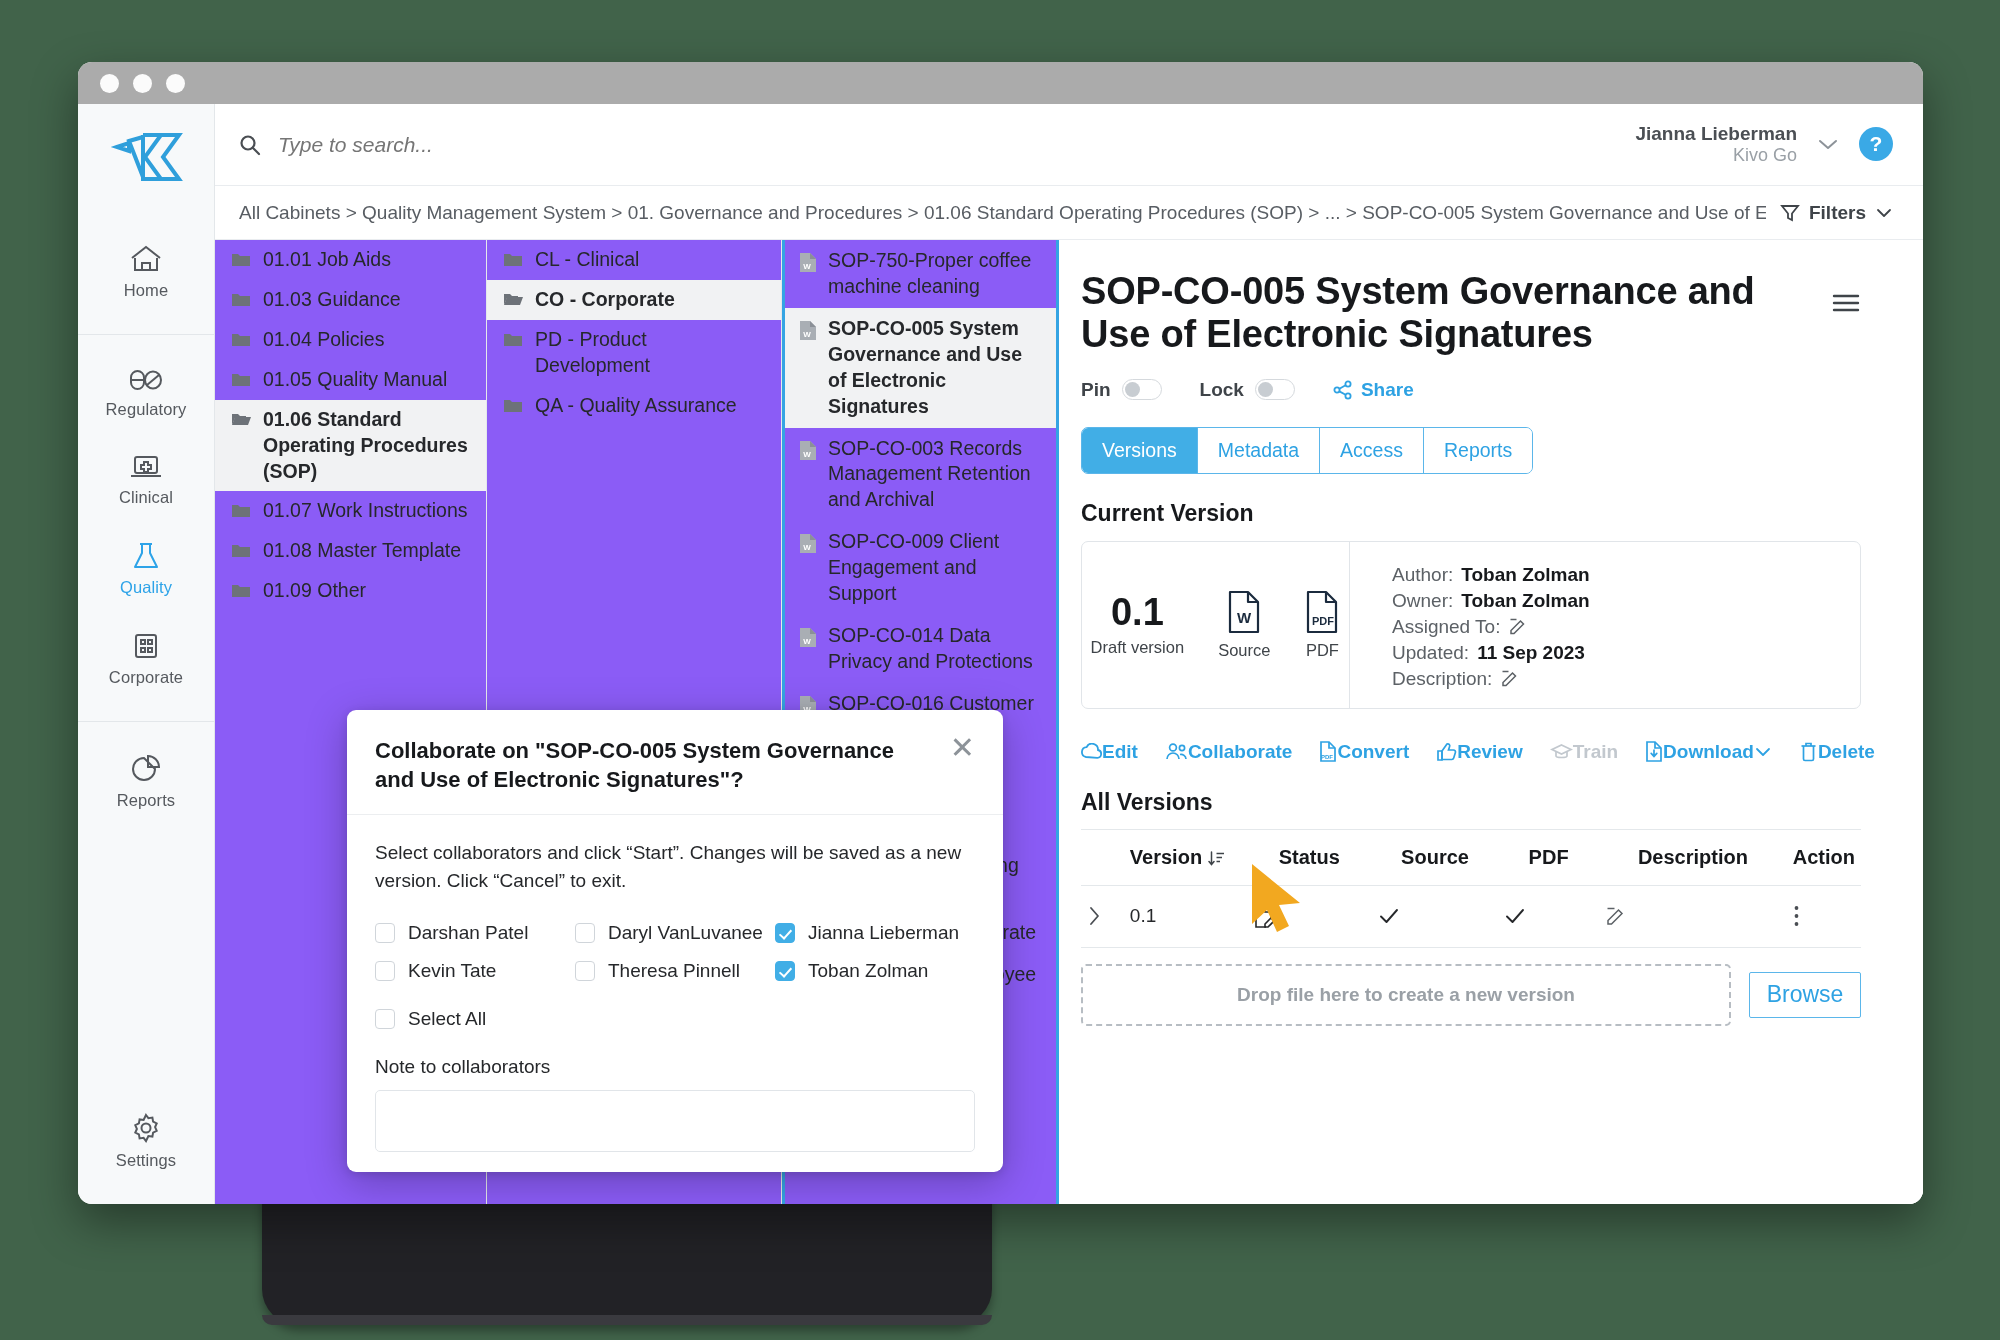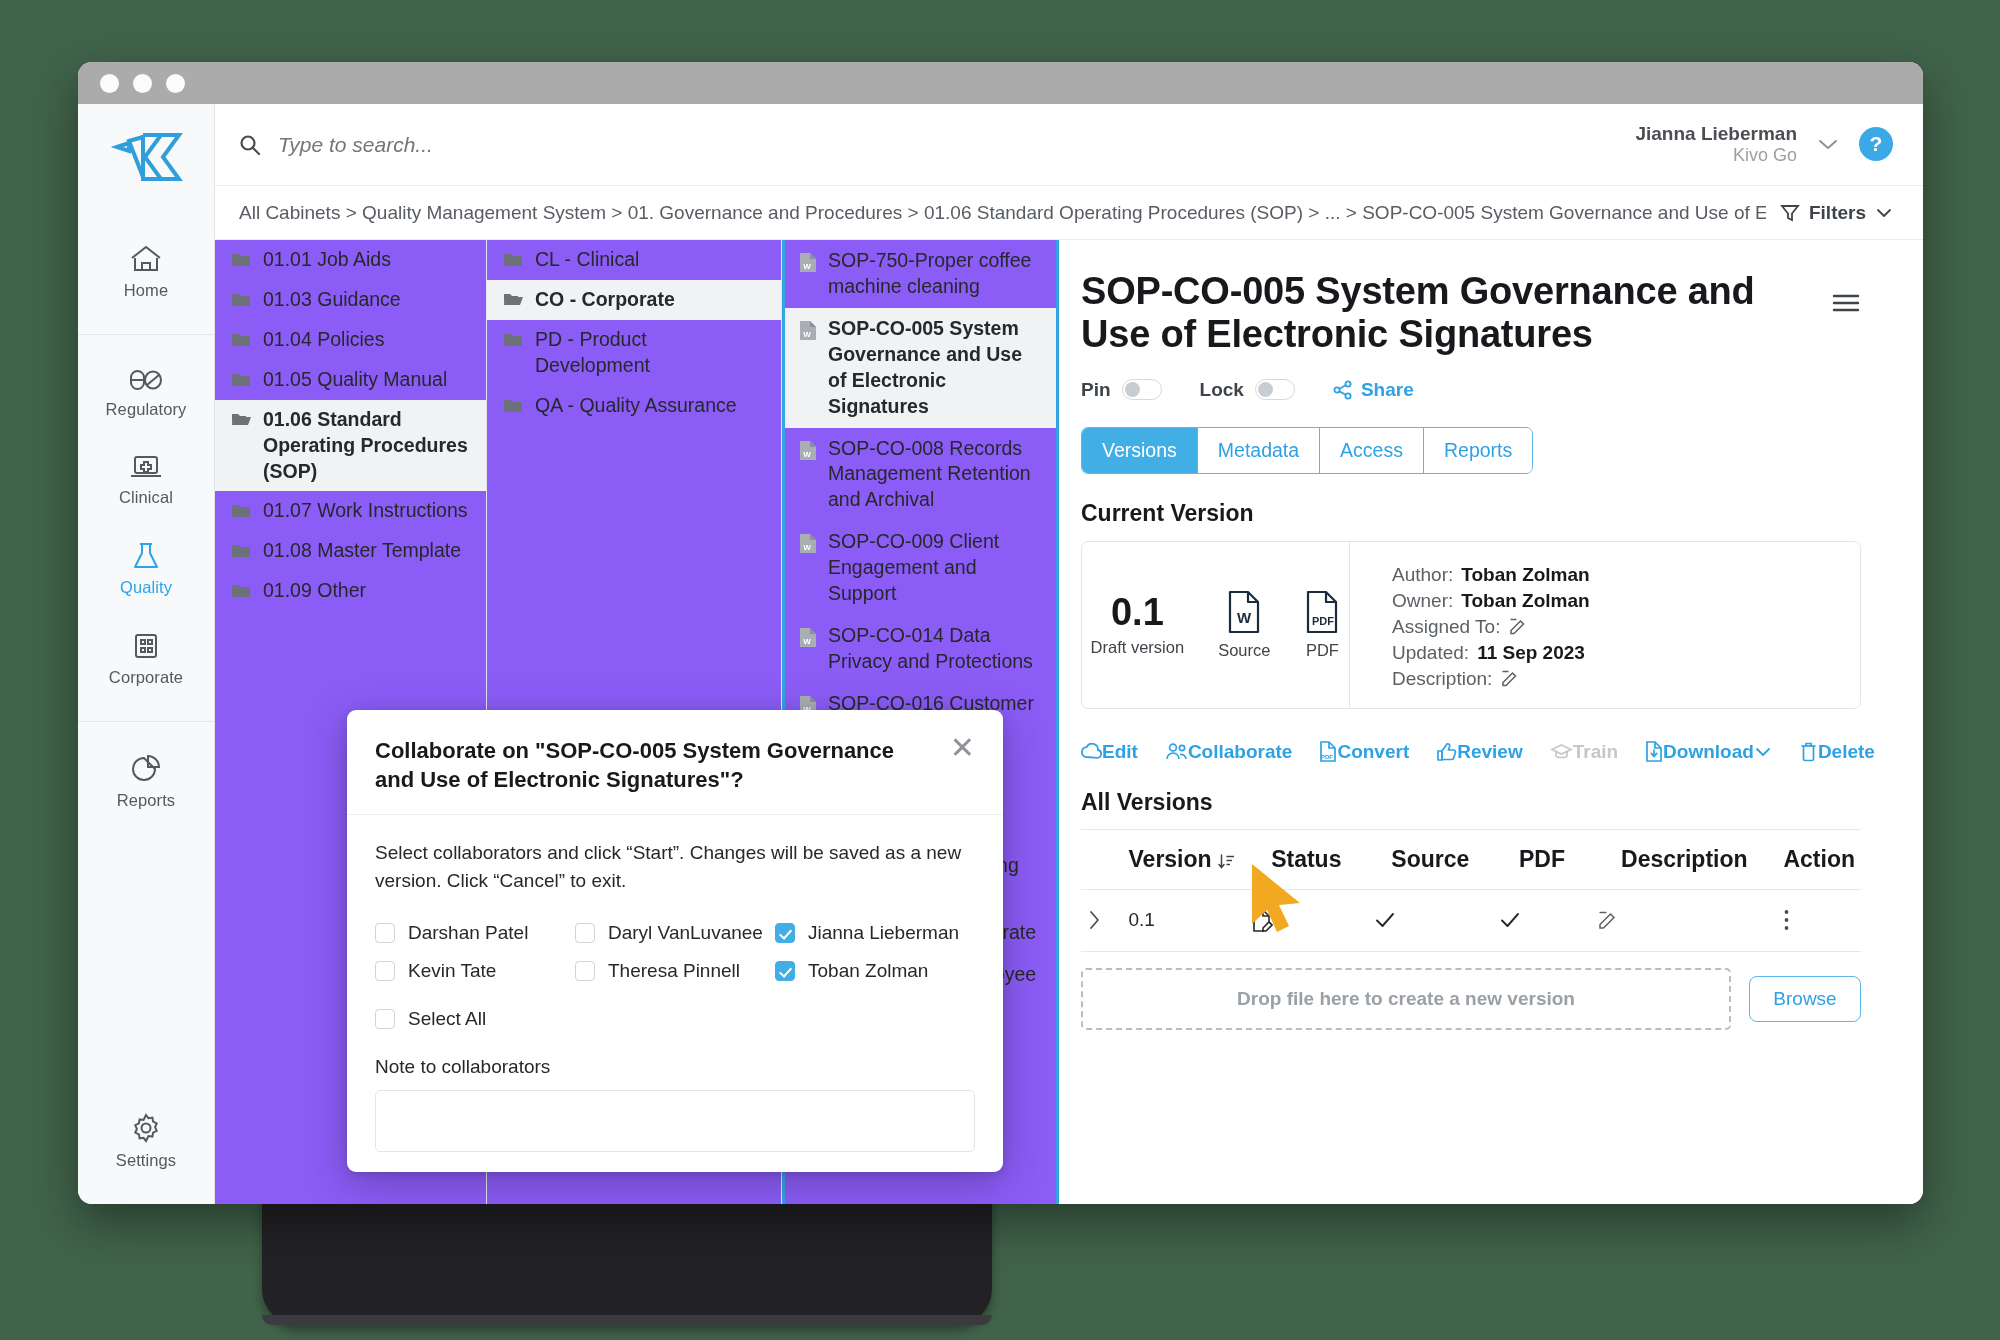--- a/index.html
+++ b/index.html
@@ -148,26 +148,26 @@
   .vcard-right { flex: 1; padding: 22px 0 18px 42px; display: flex; flex-direction: column; gap: 4px; }
   .meta-row { font-size: 19px; color: #5c6166; display: flex; align-items: center; gap: 8px; }
   .meta-row b { color: #17191c; }
 
   .actions { display: flex; align-items: center; gap: 27px; margin-top: 20px; }
   .action { display: flex; align-items: center; color: #2ea2e3; font-size: 19px; font-weight: bold; cursor: pointer; white-space: nowrap; margin-top: 12px; }
   .action.disabled { color: #c2c8ce; cursor: default; }
 
   .vtable { margin-top: 13px; border-top: 1.4px solid #e4e8eb; }
   .vtable table { width: 100%; border-collapse: collapse; }
-  .vtable th { font-size: 23px; color: #17191c; font-weight: bold; padding: 16px 6px; text-align: center; border-bottom: 1.4px solid #e4e8eb; }
+  .vtable th { font-size: 20px; color: #17191c; font-weight: bold; padding: 16px 6px; text-align: center; border-bottom: 1.4px solid #e4e8eb; }
   .vtable td { font-size: 19px; color: #26282b; padding: 18px 6px; text-align: center; border-bottom: 1.4px solid #e4e8eb; }
 
   .dropzone-row { display: flex; align-items: center; gap: 18px; margin-top: 16px; }
   .dropzone { flex: 1; border: 2.2px dashed #b7bdc3; border-radius: 5px; height: 62px; display: flex; align-items: center; justify-content: center; color: #9aa0a6; font-size: 19px; font-weight: bold; }
-  .browse-btn { width: 112px; height: 46px; border: 1.6px solid #5bb6ea; border-radius: 8px; color: #2ea2e3; background: #fff; font-size: 19px; font-family: inherit; cursor: pointer; }
+  .browse-btn { width: 112px; height: 46px; border: 1.6px solid #5bb6ea; border-radius: 2px; color: #2ea2e3; background: #fff; font-size: 23px; font-family: inherit; cursor: pointer; }
 
   
   .modal {
     position: absolute; left: 269px; top: 648px; width: 656px;
     background: #fff; border-radius: 9px;
     box-shadow: 0 10px 40px rgba(0,0,0,.26), 0 2px 8px rgba(0,0,0,.12);
     z-index: 40; overflow: hidden;
   }
   .modal-head { padding: 26px 28px 20px; display: flex; gap: 14px; border-bottom: 1.4px solid #eceef0; }
   .modal-title { font-size: 22px; font-weight: bold; color: #17191c; line-height: 1.32; flex: 1; }
@@ -470,21 +470,21 @@
                 <span>SOP-CO-005 System Governance and Use of Electronic Signatures</span>
               </div>
               <div class="doc-item">
                 <span class="ico">
                   <svg width="18" height="21" viewBox="0 0 18 21">
                     <path d="M1 1 h10 l6 6 v13 h-16 z" fill="#a9aeb4"></path>
                     <path d="M11 1 v6 h6" fill="#8b9097"></path>
                     <text x="8" y="17" font-family="Liberation Sans, sans-serif" font-size="8" font-weight="bold" fill="#fff" text-anchor="middle">W</text>
                   </svg>
                 </span>
-                <span>SOP-CO-008 Records Management Retention and Archival</span>
+                <span>SOP-CO-003 Records Management Retention and Archival</span>
               </div>
               <div class="doc-item">
                 <span class="ico">
                   <svg width="18" height="21" viewBox="0 0 18 21">
                     <path d="M1 1 h10 l6 6 v13 h-16 z" fill="#a9aeb4"></path>
                     <path d="M11 1 v6 h6" fill="#8b9097"></path>
                     <text x="8" y="17" font-family="Liberation Sans, sans-serif" font-size="8" font-weight="bold" fill="#fff" text-anchor="middle">W</text>
                   </svg>
                 </span>
                 <span>SOP-CO-009 Client Engagement and Support</span>

